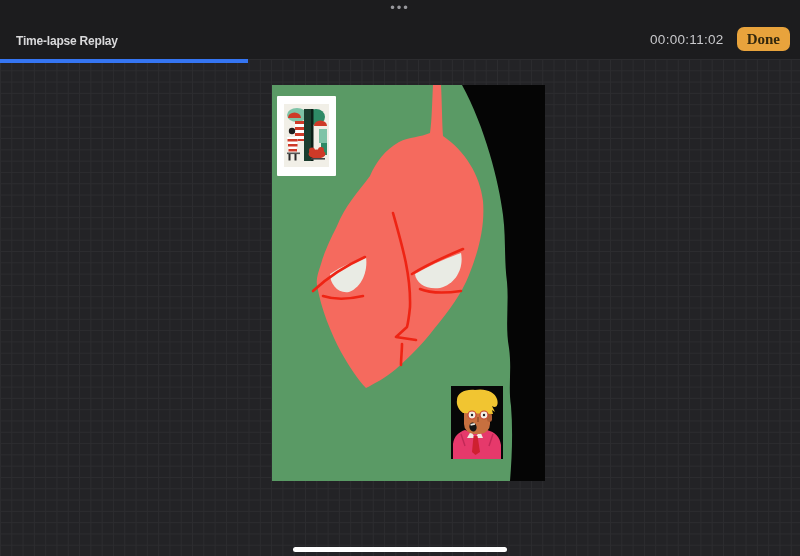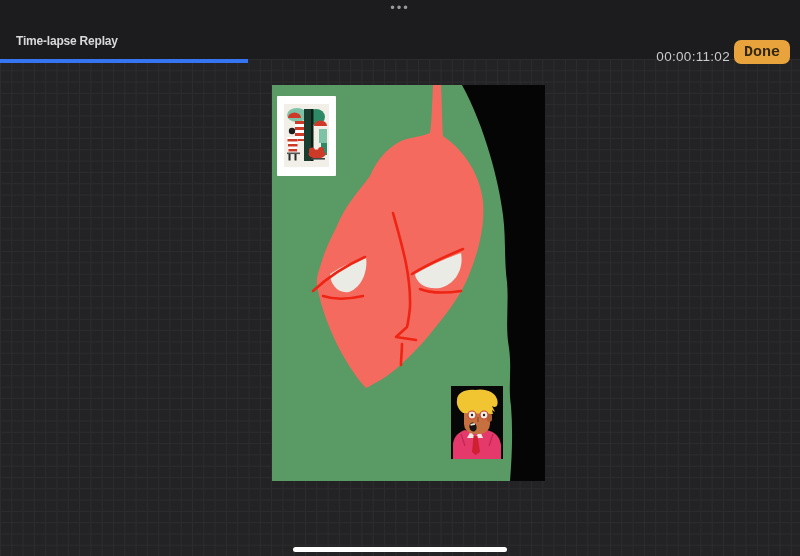--- a/index.html
+++ b/index.html
@@ -27,24 +27,24 @@
       linear-gradient(90deg, var(--grid-line) 1px, transparent 1px);
     background-size:11.3px 11.3px;
   }
 
   
   .header{position:absolute;left:0;top:0;width:800px;height:59px;background:var(--header-bg);}
   .multitask{position:absolute;left:0;right:0;top:1px;text-align:center;
     color:var(--indicator-gray);font-size:13px;letter-spacing:2px;line-height:14px;user-select:none;}
   .title{position:absolute;left:16px;top:29px;color:var(--title-text);
     font-size:12px;font-weight:700;letter-spacing:-0.2px;line-height:24px;}
-  .header-right{position:absolute;right:10px;top:40px;height:24px;display:flex;align-items:flex-end;gap:4px;}
+  .header-right{position:absolute;right:10px;top:27px;height:24px;display:flex;align-items:center;gap:13px;}
   .timestamp{color:var(--timestamp-text);font-size:13.5px;letter-spacing:0.3px;}
   .done-btn{background:var(--done-bg);color:var(--done-text);border:none;border-radius:7px;
-    height:24px;padding:0 10px;font-size:15px;font-weight:600;font-family:Liberation Mono, monospace;cursor:pointer;}
+    height:24px;padding:0 10px;font-size:15px;font-weight:600;font-family:Liberation Serif, serif;cursor:pointer;}
 
   
   .progress{position:absolute;left:0;top:59px;width:800px;height:4px;}
   .progress .fill{height:4px;background:var(--accent-blue);width:0;}
 
   
   .artwork{position:absolute;left:272px;top:85px;width:273px;height:396px;}
   .artwork svg{display:block;}
   .bg-green{fill:var(--canvas-green);}
   .blk{fill:var(--artwork-black);}

